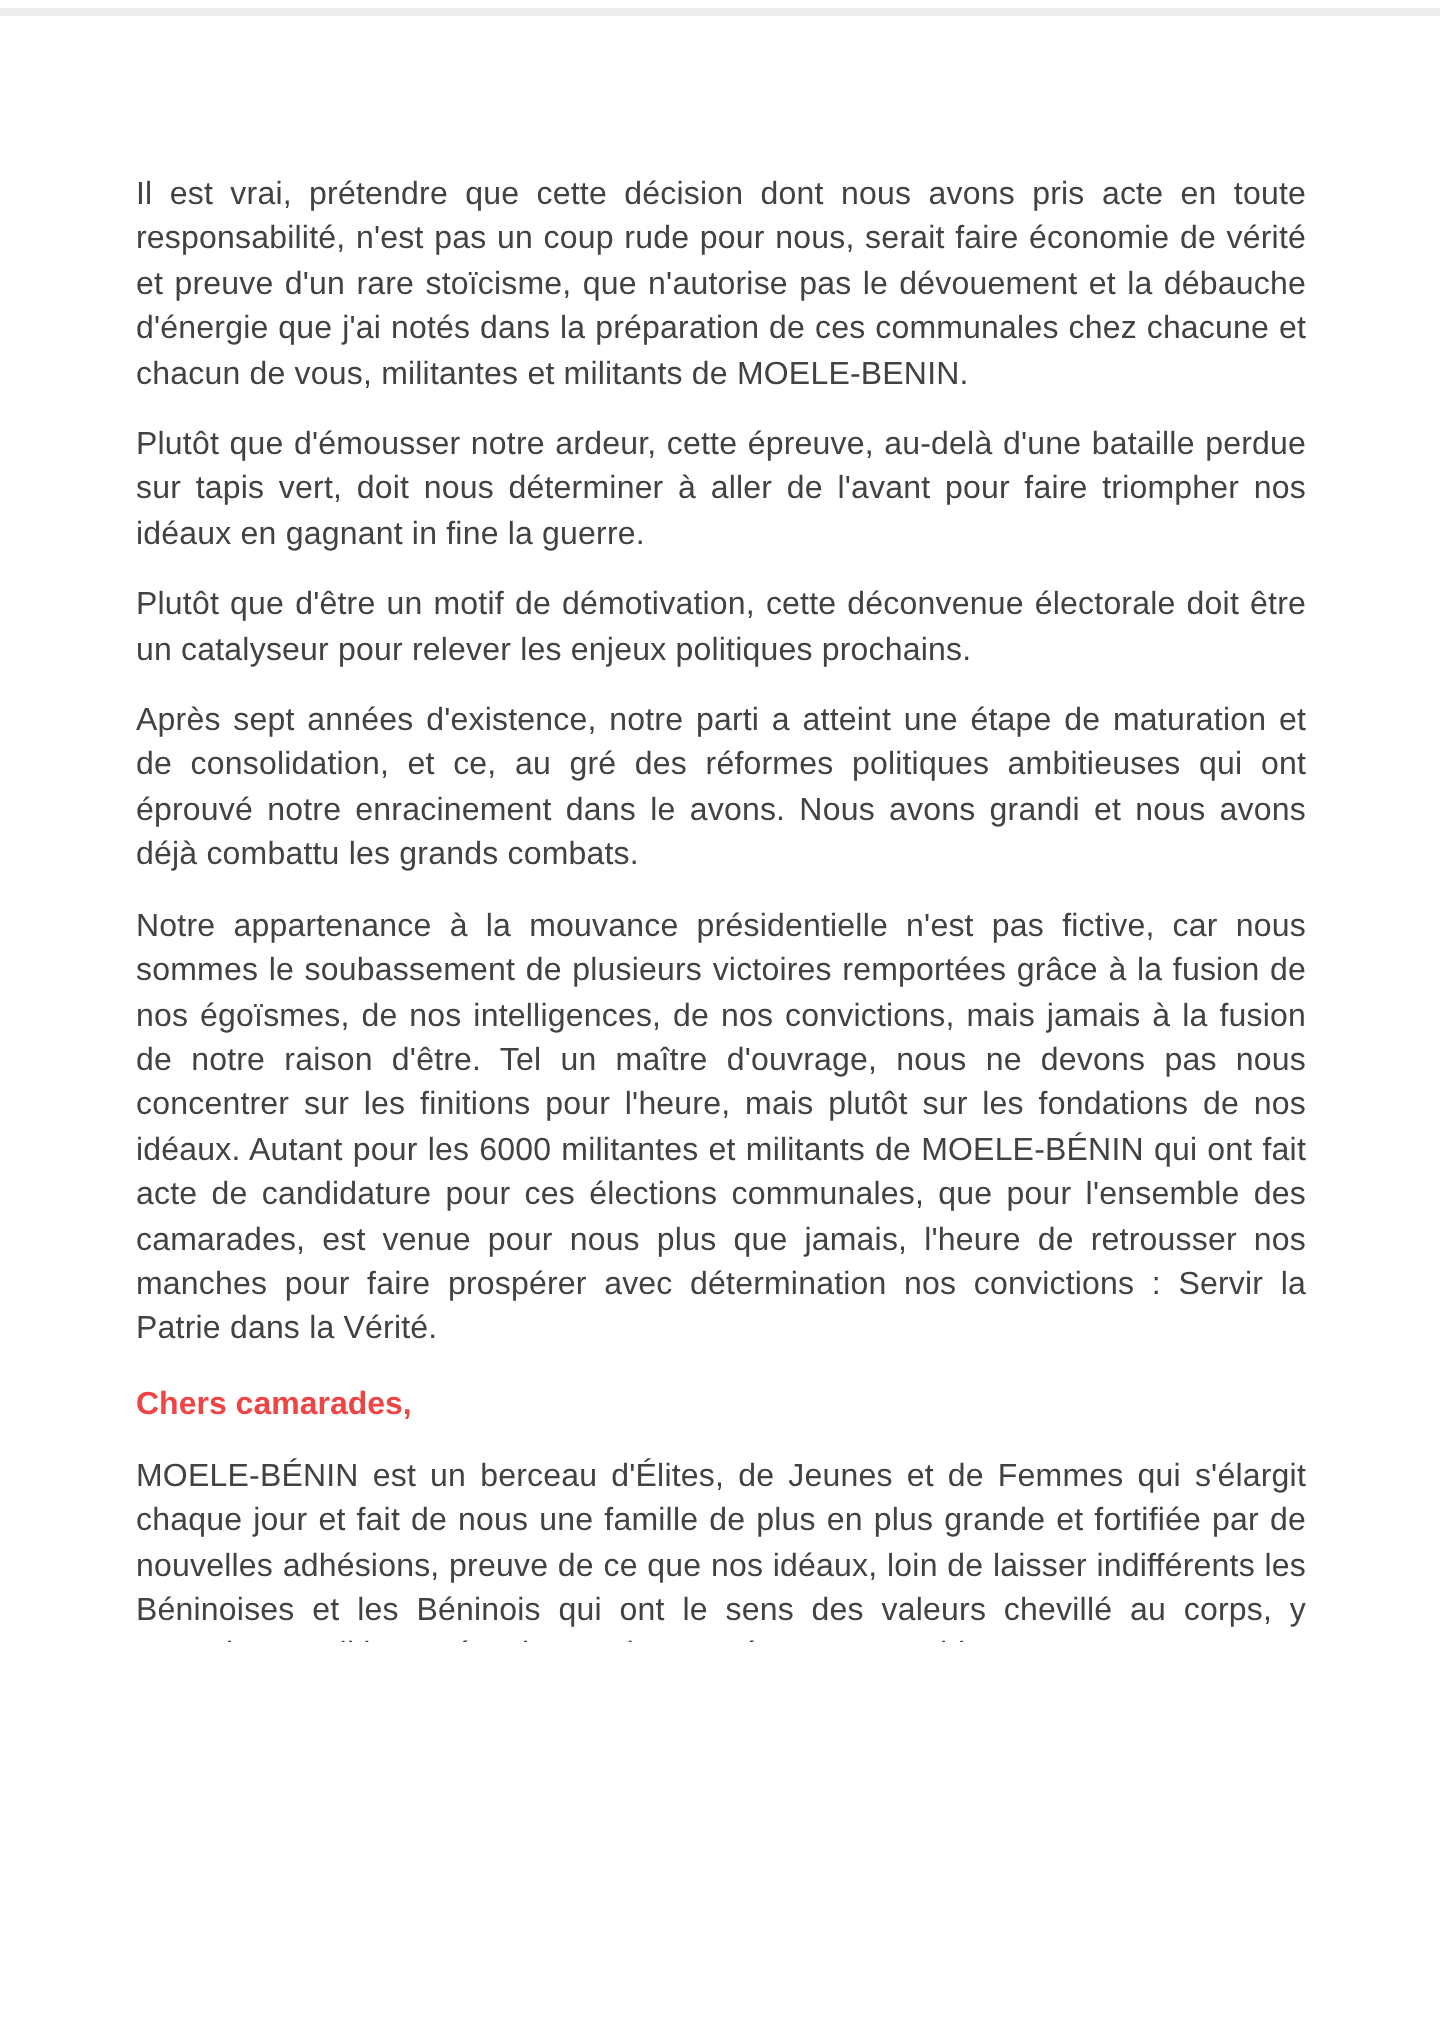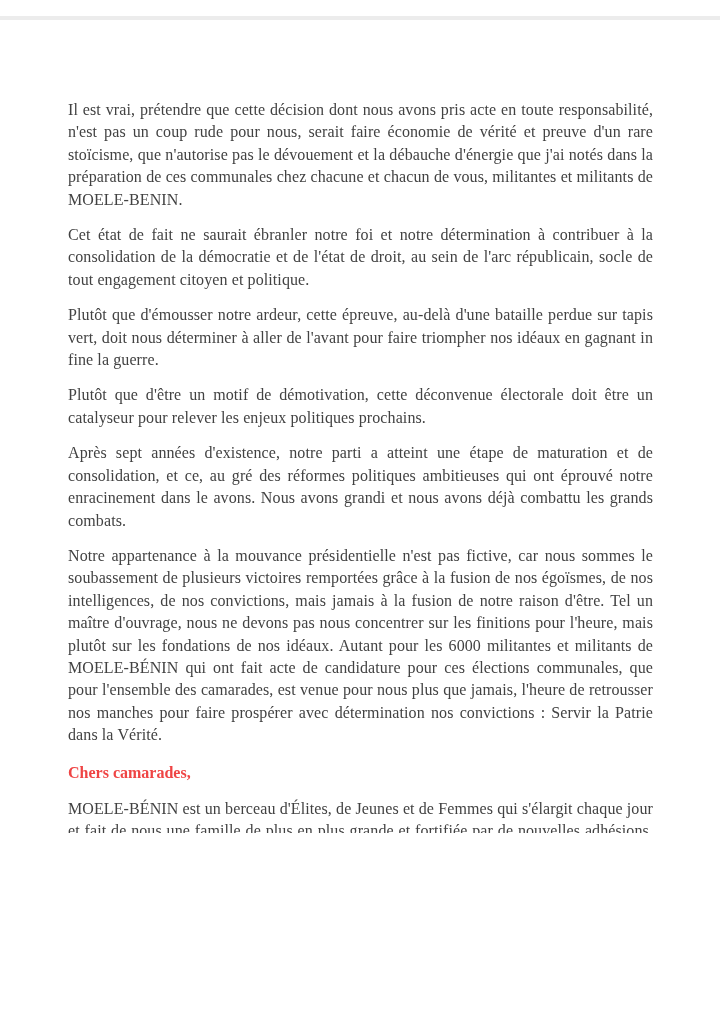--- a/index.html
+++ b/index.html
@@ -1,17 +1,17 @@
 <!DOCTYPE html>
 <html><head>
 <meta charset="utf-8">
 <style>
   html,body{margin:0;padding:0;background:#ffffff;}
   body{font-family:"Liberation Sans","DejaVu Sans",sans-serif;}
-  .page{position:relative;width:720px;height:817px;margin:16px auto;background:#ffffff;overflow:hidden;font-family:Liberation Serif, serif;}
+  .page{position:relative;width:720px;height:817px;margin:4px auto;background:#ffffff;overflow:hidden;}
   .top-edge{position:absolute;top:0;left:0;right:0;height:4px;background:#ececec;}
   .content{position:absolute;top:83px;left:68px;width:585px;}
   .para{margin:0 0 13px 0;text-align:justify;font-size:16px;line-height:22.4px;color:#424242;letter-spacing:0.1px;}
   .salutation{margin:15px 0 14px 0;font-size:16px;line-height:22px;font-weight:700;color:#ef4444;}
   .page-number{position:absolute;top:932px;left:0;right:0;text-align:center;font-size:15px;font-weight:700;color:#2a2a2a;}
   .footer-rule{position:absolute;top:956px;left:67px;right:66px;border-top:2px solid #eace72;}
   .footer-row{position:absolute;top:961px;left:67px;right:58px;display:flex;justify-content:space-between;align-items:center;}
   .secretariat{font-size:10px;font-weight:700;color:#3d4654;line-height:15px;}
   .email{font-size:13.5px;font-weight:700;color:#0c4a6e;line-height:16px;}
   .footer-right{display:flex;align-items:center;gap:7px;}
@@ -25,21 +25,20 @@
   .bar-gold{position:absolute;left:0;right:0;top:1013px;height:6px;background:#e5bd39;border-top:2px solid #43453a;box-sizing:border-box;}
 </style>
 </head>
 <body>
 
 <main class="page">
   <div class="top-edge"></div>
 
   <section class="content">
     <p class="para">Il est vrai, prétendre que cette décision dont nous avons pris acte en toute responsabilité, n'est pas un coup rude pour nous, serait faire économie de vérité et preuve d'un rare stoïcisme, que n'autorise pas le dévouement et la débauche d'énergie que j'ai notés dans la préparation de ces communales chez chacune et chacun de vous, militantes et militants de MOELE-BENIN.</p>
-    <p class="para">Cet état de fait ne saurait ébranler notre foi et notre détermination à contribuer à la consolidation de la démocratie et de l'état de droit, au sein de l'arc républicain, socle de tout engagement citoyen et politique.</p>
     <p class="para">Plutôt que d'émousser notre ardeur, cette épreuve, au-delà d'une bataille perdue sur tapis vert, doit nous déterminer à aller de l'avant pour faire triompher nos idéaux en gagnant in fine la guerre.</p>
     <p class="para">Plutôt que d'être un motif de démotivation, cette déconvenue électorale doit être un catalyseur pour relever les enjeux politiques prochains.</p>
     <p class="para">Après sept années d'existence, notre parti a atteint une étape de maturation et de consolidation, et ce, au gré des réformes politiques ambitieuses qui ont éprouvé notre enracinement dans le avons. Nous avons grandi et nous avons déjà combattu les grands combats.</p>
     <p class="para">Notre appartenance à la mouvance présidentielle n'est pas fictive, car nous sommes le soubassement de plusieurs victoires remportées grâce à la fusion de nos égoïsmes, de nos intelligences, de nos convictions, mais jamais à la fusion de notre raison d'être. Tel un maître d'ouvrage, nous ne devons pas nous concentrer sur les finitions pour l'heure, mais plutôt sur les fondations de nos idéaux. Autant pour les 6000 militantes et militants de MOELE-BÉNIN qui ont fait acte de candidature pour ces élections communales, que pour l'ensemble des camarades, est venue pour nous plus que jamais, l'heure de retrousser nos manches pour faire prospérer avec détermination nos convictions : Servir la Patrie dans la Vérité.</p>
     <p class="salutation">Chers camarades,</p>
     <p class="para">MOELE-BÉNIN est un berceau d'Élites, de Jeunes et de Femmes qui s'élargit chaque jour et fait de nous une famille de plus en plus grande et fortifiée par de nouvelles adhésions, preuve de ce que nos idéaux, loin de laisser indifférents les Béninoises et les Béninois qui ont le sens des valeurs chevillé au corps, y compris en politique, réussissent des percées remarquables.</p>
   </section>
 
   <div class="page-number">2</div>
   <div class="footer-rule"></div>

